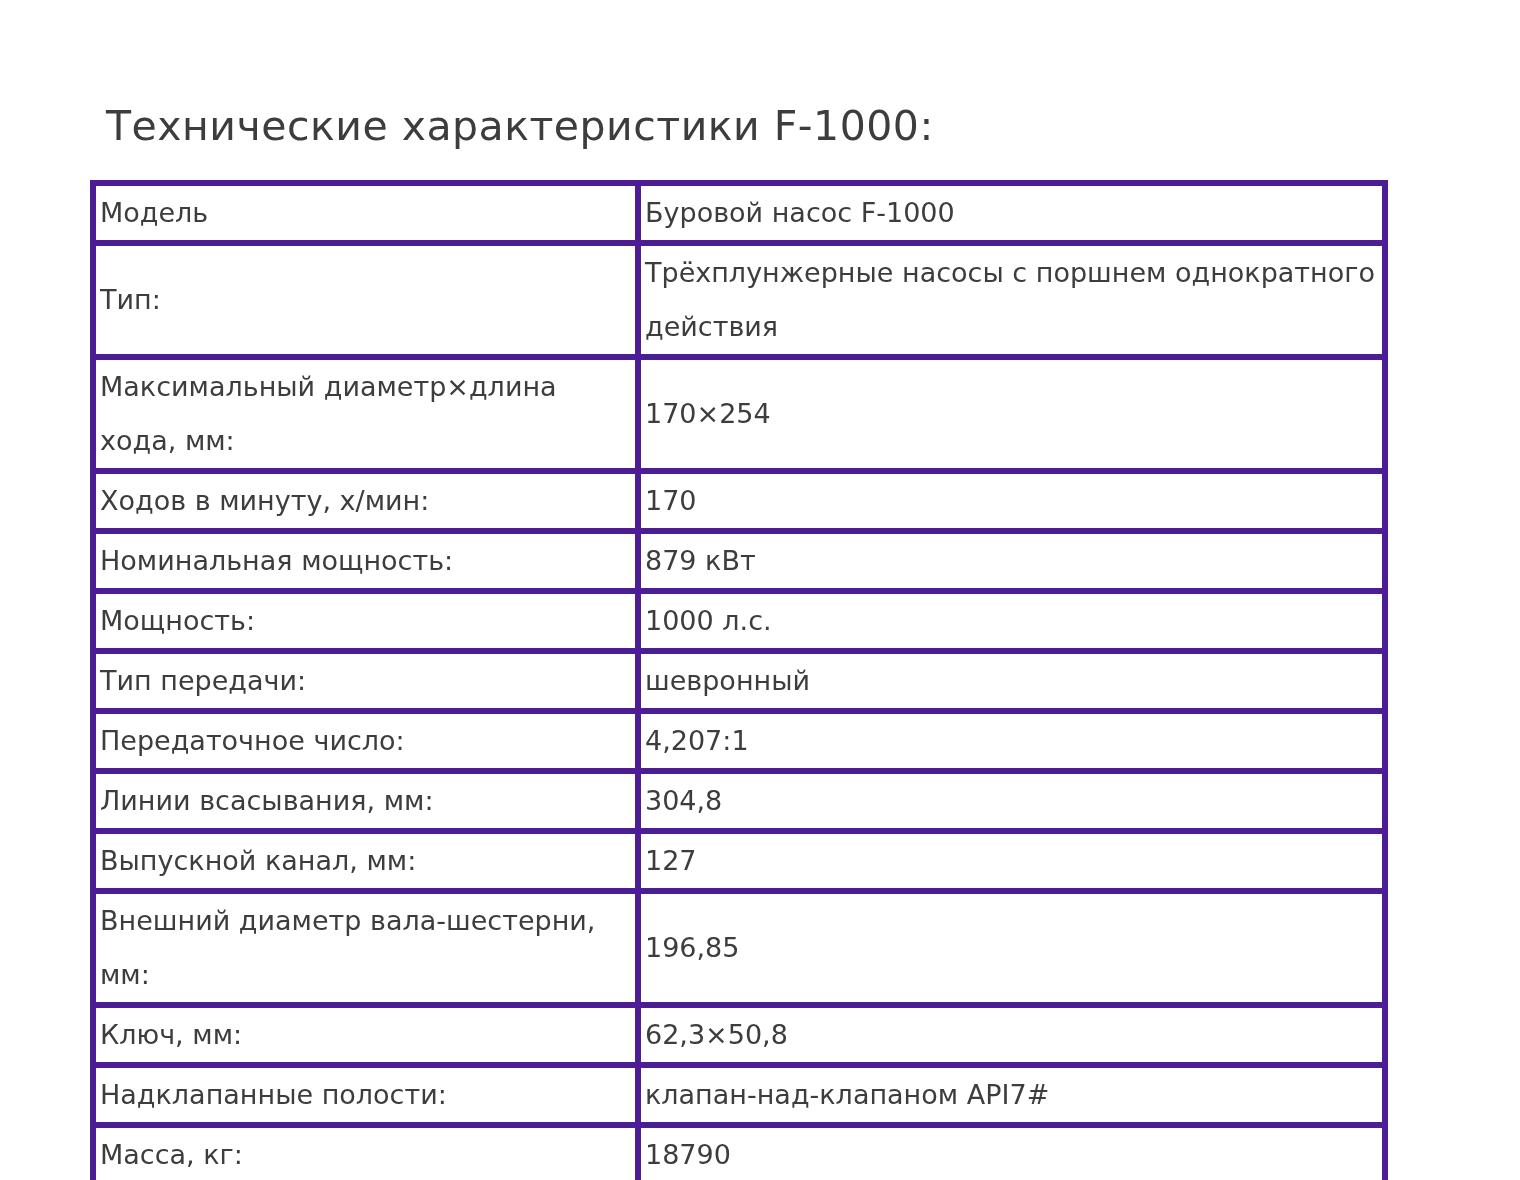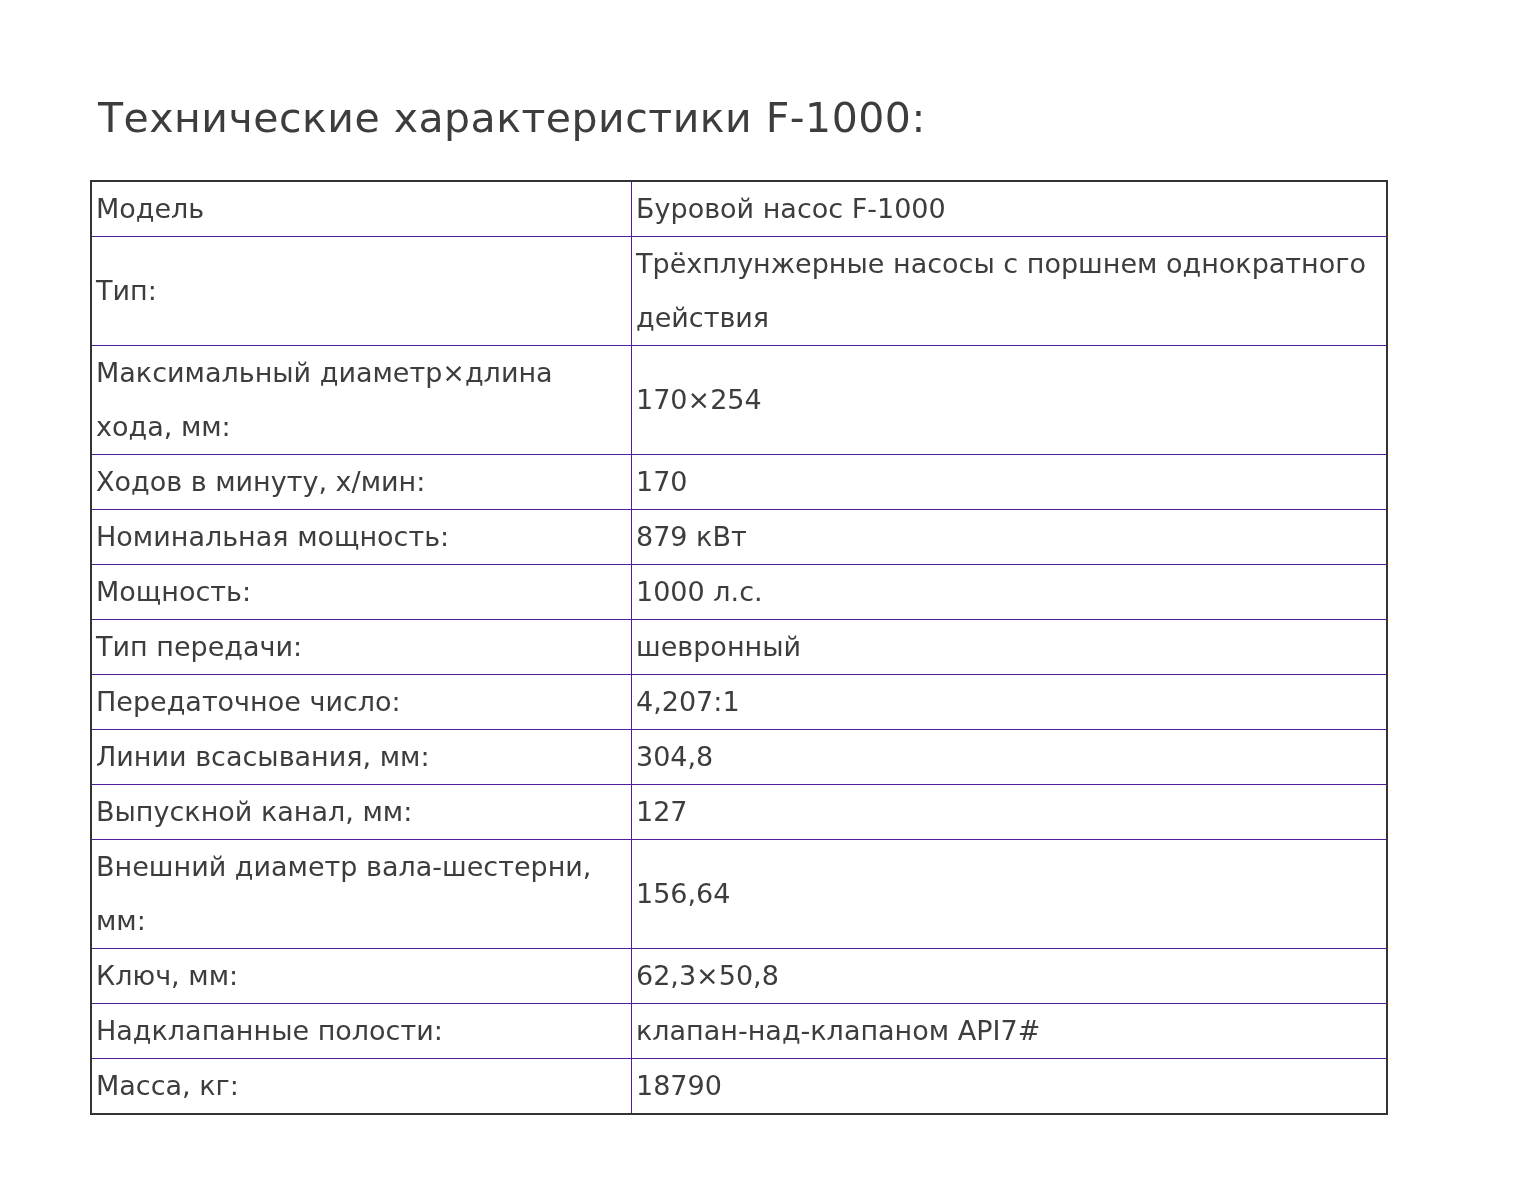--- a/index.html
+++ b/index.html
@@ -12,38 +12,38 @@
     height: 1180px;
     position: relative;
     font-family: "DejaVu Sans", "Liberation Sans", sans-serif;
     color: #3d3d3d;
     overflow: hidden;
   }
   .page-title {
     position: absolute;
     left: 90px;
     top: 86px;
-    margin: 8px;
+    margin: 16px;
     font-size: 41px;
     font-weight: 400;
     letter-spacing: 0.5px;
     color: #3d3d3d;
     white-space: nowrap;
   }
   .spec-table {
     position: absolute;
     left: 90px;
     top: 180px;
     width: 1298px;
     border-collapse: collapse;
     table-layout: fixed;
     border: 2px solid #333333;
   }
   .spec-table td {
-    border: 1px solid #4c1d95;
+    border: 6px solid #4c1d95;
     padding: 0 4px;
     font-size: 27px;
     line-height: 54px;
     vertical-align: middle;
     color: #3d3d3d;
     word-wrap: break-word;
   }
   td.label-cell {
     width: 531px;
   }
@@ -102,21 +102,21 @@
     <td class="value-cell">304,8</td>
   </tr>
 
   <tr>
     <td class="label-cell">Выпускной канал, мм:</td>
     <td class="value-cell">127</td>
   </tr>
 
   <tr>
     <td class="label-cell">Внешний диаметр вала-шестерни, мм:</td>
-    <td class="value-cell">156,64</td>
+    <td class="value-cell">196,85</td>
   </tr>
 
   <tr>
     <td class="label-cell">Ключ, мм:</td>
     <td class="value-cell">62,3×50,8</td>
   </tr>
 
   <tr>
     <td class="label-cell">Надклапанные полости:</td>
     <td class="value-cell">клапан-над-клапаном API7#</td>

